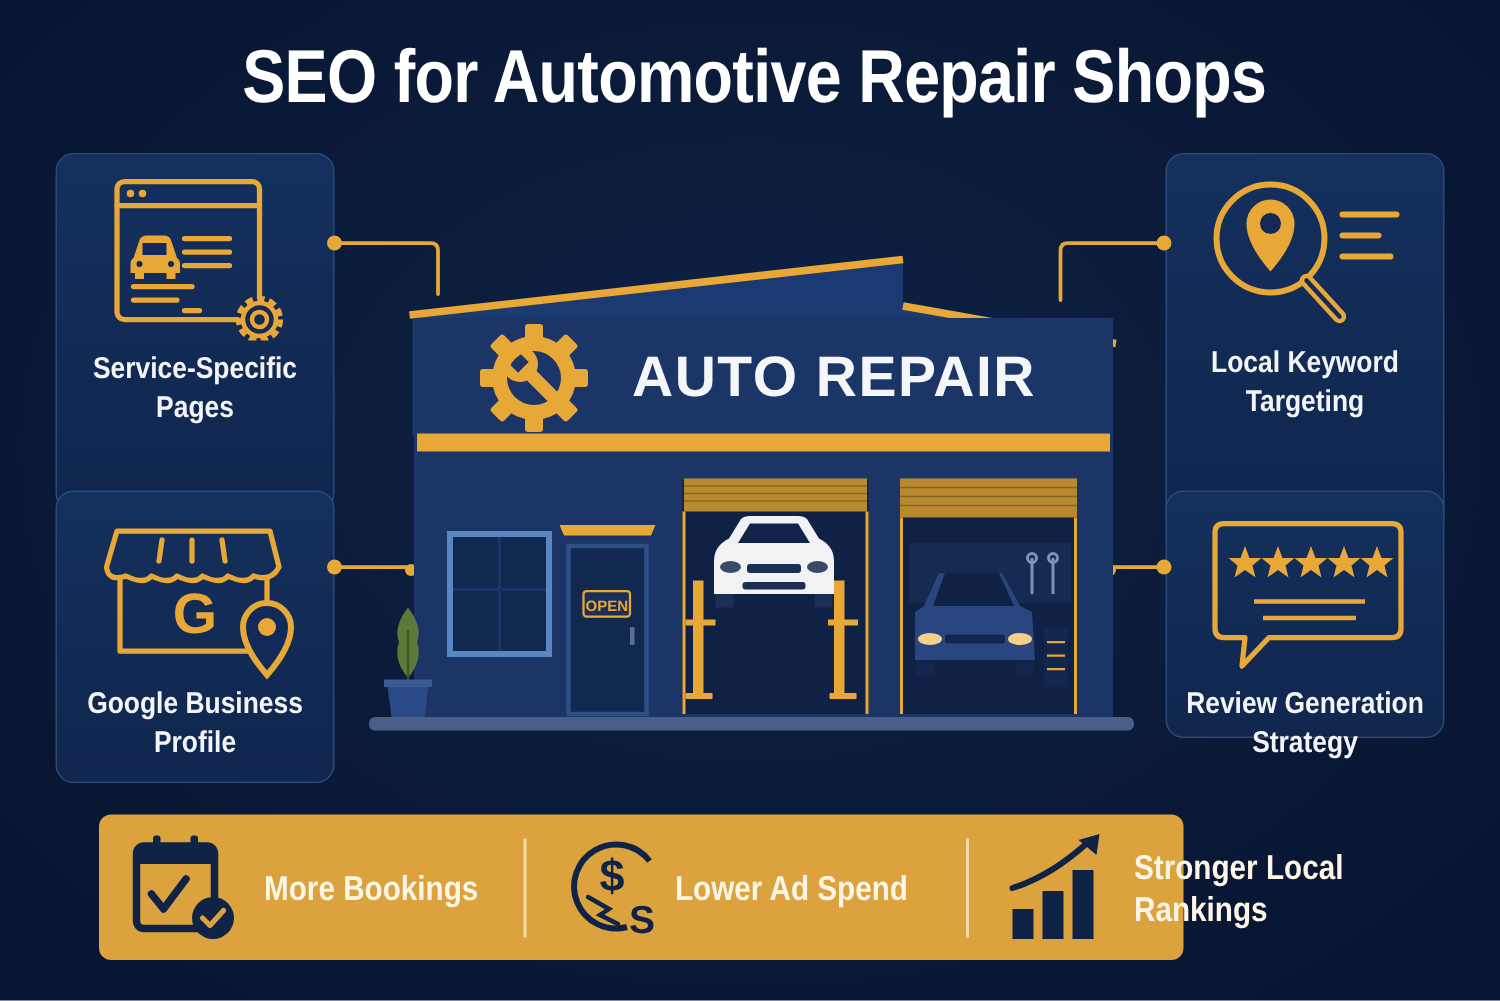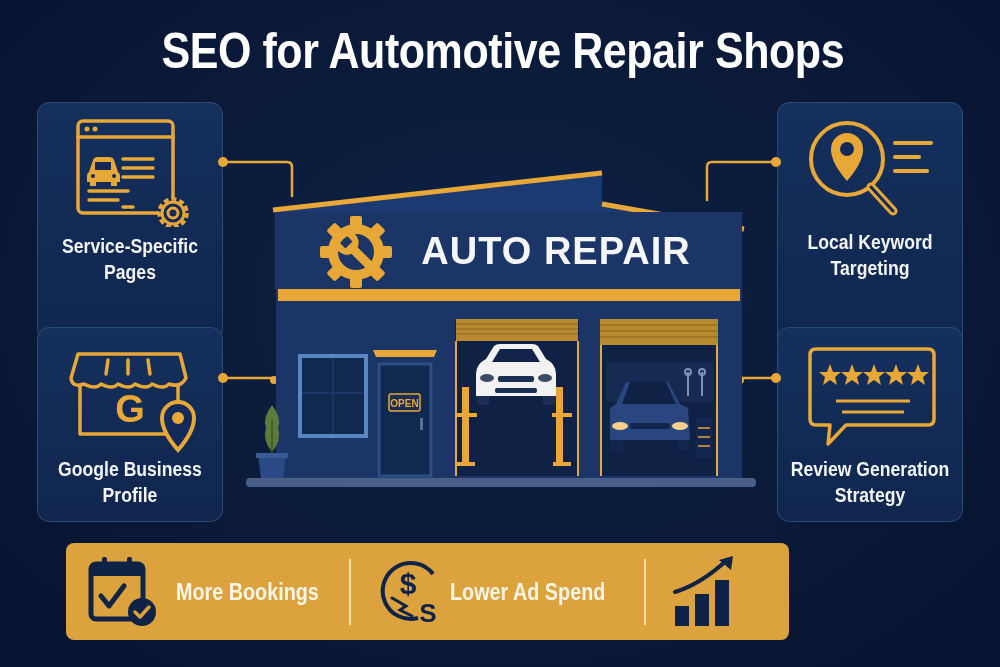--- a/index.html
+++ b/index.html
@@ -103,21 +103,21 @@
       <line x1="110" y1="40" x2="110" y2="58"></line>
     </g>
     <text x="62" y="76" text-anchor="middle" font-family="Liberation Sans, sans-serif" font-weight="bold" font-size="38" fill="#e8a838">G</text>
     <path d="M110 104 C 96 88, 94 78, 94 72 A16 16 0 0 1 126 72 C 126 78, 124 88, 110 104 Z" fill="#12295a" stroke="#e8a838" stroke-width="4"></path>
     <circle cx="110" cy="72" r="6" fill="#e8a838"></circle>
   </svg>
   <div class="label" style="top:128px;">Google Business</div>
   <div class="label" style="top:154px;">Profile</div>
 </div>
 
-<div class="card" style="left:777px; top:327px; height:195px;">
+<div class="card" style="left:777px; top:327px; height:165px;">
   <svg style="left:28px; top:18px;" width="132" height="105" viewBox="0 0 132 105">
     <path d="M10 3 L122 3 Q128 3 128 9 L128 73 Q128 79 122 79 L40 79 L22 98 L24 79 L10 79 Q4 79 4 73 L4 9 Q4 3 10 3 Z" fill="none" stroke="#e8a838" stroke-width="3.5" stroke-linejoin="round"></path>
     <g fill="#e8a838">
       <polygon id="st" points="24,18 27,26 35,26 29,31 31,39 24,34 17,39 19,31 13,26 21,26"></polygon>
       <polygon points="46,18 49,26 57,26 51,31 53,39 46,34 39,39 41,31 35,26 43,26"></polygon>
       <polygon points="68,18 71,26 79,26 73,31 75,39 68,34 61,39 63,31 57,26 65,26"></polygon>
       <polygon points="90,18 93,26 101,26 95,31 97,39 90,34 83,39 85,31 79,26 87,26"></polygon>
       <polygon points="112,18 115,26 123,26 117,31 119,39 112,34 105,39 107,31 101,26 109,26"></polygon>
     </g>
     <line x1="30" y1="55" x2="104" y2="55" stroke="#e8a838" stroke-width="3"></line>
@@ -282,14 +282,18 @@
   <div class="divider" style="left:578px;"></div>
 
   <div class="benefit" style="position:absolute; left:605px; width:260px;">
     <svg width="75" height="75" viewBox="0 0 75 75">
       <rect x="4" y="52" width="14" height="20" fill="#0f2347"></rect>
       <rect x="24" y="40" width="14" height="32" fill="#0f2347"></rect>
       <rect x="44" y="26" width="14" height="46" fill="#0f2347"></rect>
       <path d="M4 38 Q30 30 56 6" fill="none" stroke="#0f2347" stroke-width="4" stroke-linecap="round"></path>
       <polygon points="62,2 48,6 60,16" fill="#0f2347"></polygon>
     </svg>
+    <div style="margin-left:10px;">
+      <div class="blabel">Stronger Local</div>
+      <div class="blabel">Rankings</div>
+    </div>
   </div>
 </div>
 
 </body></html>

